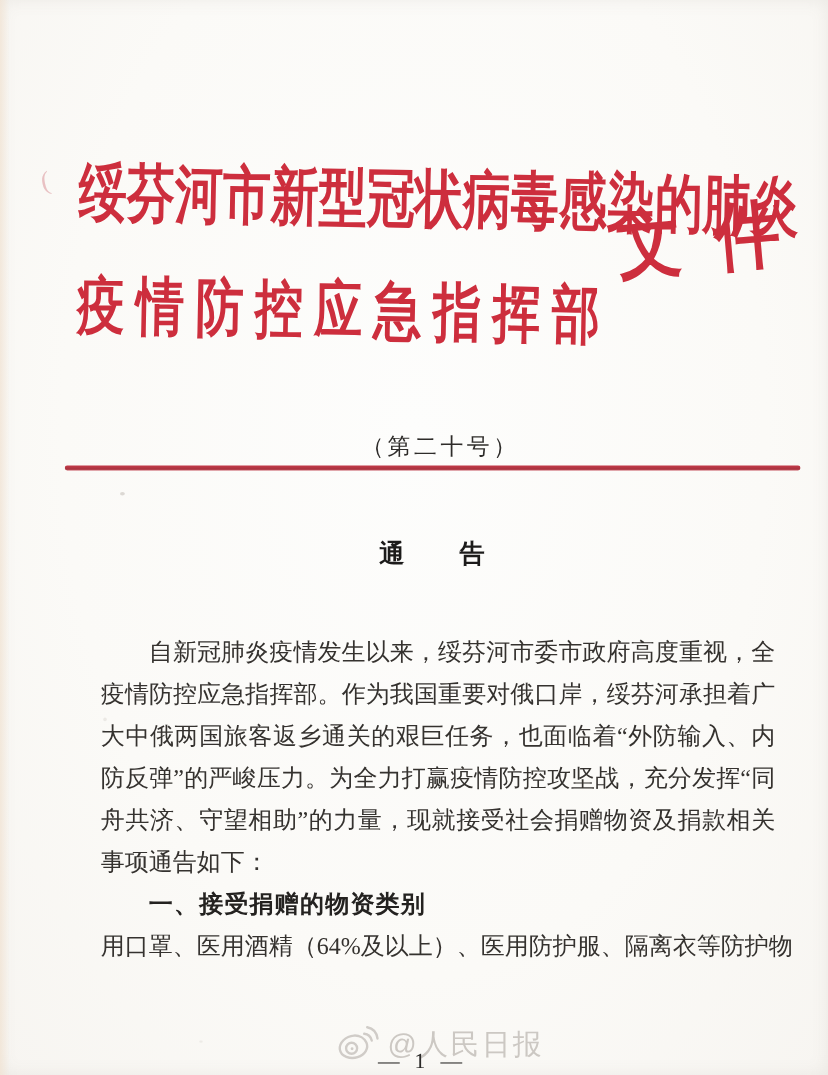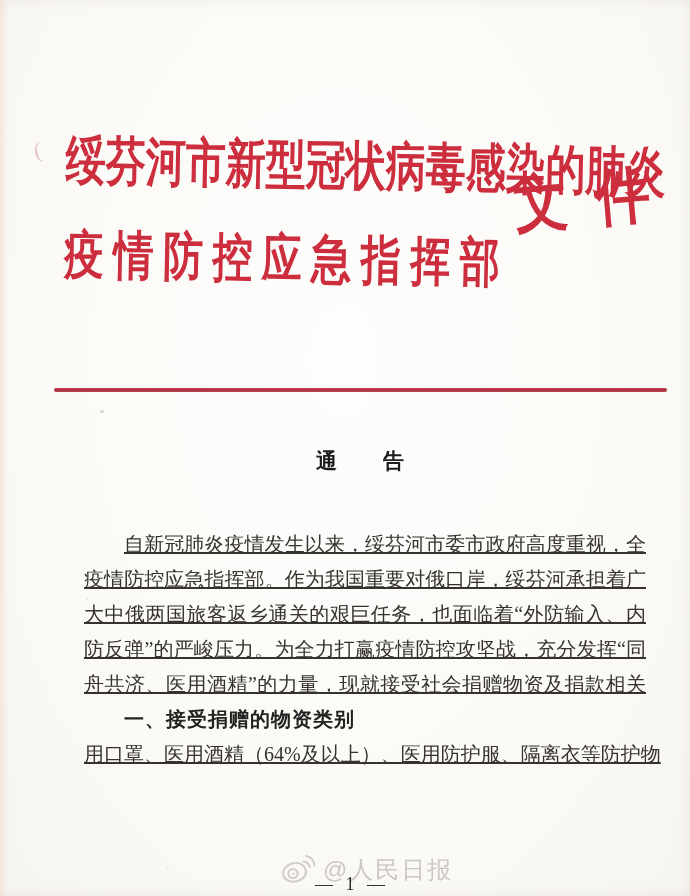--- a/index.html
+++ b/index.html
@@ -43,21 +43,21 @@
   
   .notice-title{position:absolute;left:316px;top:447px;width:88px;
     font-size:21px;font-weight:bold;color:#1c1b1a;white-space:nowrap;
     text-align:justify;text-align-last:justify;text-justify:inter-character;}
 
   
   .body-block{position:absolute;left:84px;top:527px;width:562px;
     font-size:20px;color:#35322f;}
   .bline{height:35px;line-height:35px;white-space:nowrap;}
   .bline.full{text-align:justify;text-align-last:justify;-moz-text-align-last:justify;
-    text-justify:inter-character;text-decoration:underline;}
+    text-justify:inter-character;}
   .bline.indent{padding-left:40px;}
   .bline.heading{font-family:Liberation Serif, serif;
     font-weight:bold;color:#242220;letter-spacing:1px;}
 
   
   .watermark{position:absolute;left:280px;top:854px;display:flex;align-items:center;
     gap:7px;color:#ccc8c3;}
   .watermark-text{font-size:24px;letter-spacing:2px;font-family:"Liberation Sans","DejaVu Sans",sans-serif;
     white-space:nowrap;}
   .weibo-icon{flex:0 0 auto;opacity:0.85;}
@@ -77,30 +77,32 @@
 
 <div class="page">
   <div class="edge-tint"></div>
 
   <div class="red-header">
     <div class="hline hline1">绥芬河市新型冠状病毒感染的肺炎</div>
     <div class="hline hline2">疫情防控应急指挥部</div>
   </div>
   <div class="doc-type">文件</div>
 
+  <div class="doc-number">（第二十号）</div>
   <div class="red-divider"></div>
 
   <div class="notice-title">通告</div>
 
   <div class="body-block">
     <div class="bline full indent">自新冠肺炎疫情发生以来，绥芬河市委市政府高度重视，全</div>
     <div class="bline full">疫情防控应急指挥部。作为我国重要对俄口岸，绥芬河承担着广</div>
     <div class="bline full">大中俄两国旅客返乡通关的艰巨任务，也面临着“外防输入、内</div>
     <div class="bline full">防反弹”的严峻压力。为全力打赢疫情防控攻坚战，充分发挥“同</div>
-    <div class="bline full">舟共济、医用酒精”的力量，现就接受社会捐赠物资及捐款相关</div>
+    <div class="bline full">舟共济、守望相助”的力量，现就接受社会捐赠物资及捐款相关</div>
+    <div class="bline">事项通告如下：</div>
     <div class="bline heading indent">一、接受捐赠的物资类别</div>
     <div class="bline full">用口罩、医用酒精（64%及以上）、医用防护服、隔离衣等防护物</div>
   </div>
 
   <div class="watermark">
     <svg class="weibo-icon" width="36" height="32" viewBox="0 0 36 32" fill="none" stroke="#c9c5c0" stroke-width="2" stroke-linecap="round">
       <path d="M15 9 C8 9.5 2.5 15 3.2 20.5 C4 26.5 12 29 18 27 C24.2 24.9 27.5 19.5 25.3 14.8 C23.6 11.2 19.5 8.7 15 9 Z"></path>
       <circle cx="13" cy="19.5" r="4.6"></circle>
       <circle cx="13.4" cy="20" r="1.2" fill="#c9c5c0" stroke="none"></circle>
       <path d="M23.5 7.5 q5 0.5 6.3 5.6"></path>

